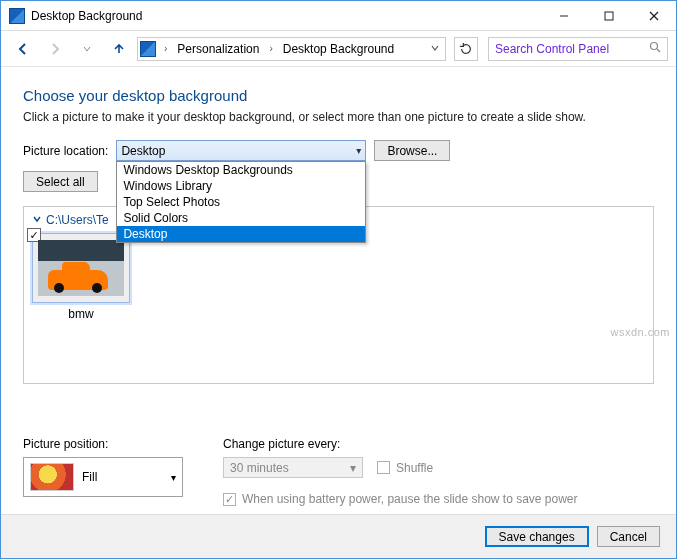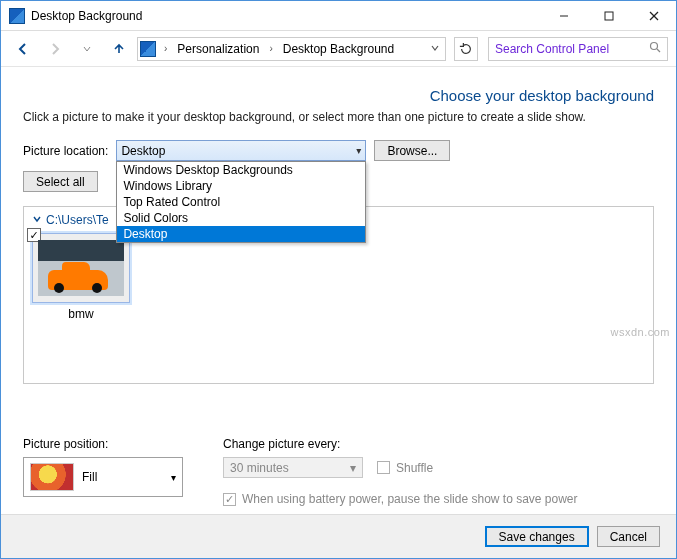--- a/index.html
+++ b/index.html
@@ -20,21 +20,21 @@
   .addressbar { flex:1; height:24px; border:1px solid #ccc; display:flex; align-items:center; padding:0 2px; gap:4px; }
   .addressbar .app-icon-sm { width:16px; height:16px; background:linear-gradient(135deg,#1560bd 50%,#3a8dde 50%); border:1px solid #0a4b8f; margin-right:2px;}
   .crumb { color:#000; padding:2px 4px; }
   .chev { color:#555; font-size:10px; padding:0 2px;}
   .addr-drop { margin-left:auto; width:16px; text-align:center; color:#555;}
   .refresh-btn { width:24px; height:24px; border:1px solid #ccc; display:flex; align-items:center; justify-content:center; margin-left:4px; }
   .refresh-btn svg{width:14px;height:14px;}
   .searchbox { width:180px; height:24px; border:1px solid #ccc; margin-left:6px; padding:0 6px; display:flex; align-items:center; color:#6d28d9; position:relative;}
   .searchbox .mag { position:absolute; right:6px; }
   .content { flex:1; padding:12px 22px 8px 22px; display:flex; flex-direction:column; overflow:visible; position:relative;}
-  h1.heading { font-size:15px; font-weight:400; color:#0a4b8f; margin:8px 0 6px 0;text-align:right; }
+  h1.heading { font-size:15px; font-weight:400; color:#0a4b8f; margin:8px 0 6px 0; }
   p.sub { margin:0 0 16px 0; color:#222; }
   .row { display:flex; align-items:center; gap:8px; }
   .label { white-space:nowrap; }
   .combo-wrap { position:relative; width:250px; }
   .combo { width:250px; height:21px; border:1px solid #7a9fd4; background:linear-gradient(#e8f1fb,#d6e7fa); display:flex; align-items:center; padding:0 4px; justify-content:space-between; }
   .combo .arrow { font-size:10px; color:#333; }
   .dropdown { position:absolute; top:21px; left:0; width:250px; background:#fff; border:1px solid #888; z-index:50; box-shadow:2px 2px 3px rgba(0,0,0,0.2); }
   .dropdown .opt { padding:1px 6px; font-size:12px; }
   .dropdown .opt.selected { background:#0078d7; color:#fff; }
   .btn { height:21px; padding:0 12px; background:#e9e9e9; border:1px solid #a0a0a0; font-size:12px; display:inline-flex; align-items:center; }
@@ -150,21 +150,21 @@
     <div class="row">
       <span class="label">Picture location:</span>
       <div class="combo-wrap">
         <div class="combo">
           <span>Desktop</span>
           <span class="arrow">▾</span>
         </div>
         <div class="dropdown">
           <div class="opt">Windows Desktop Backgrounds</div>
           <div class="opt">Windows Library</div>
-          <div class="opt">Top Rated Control</div>
+          <div class="opt">Top Select Photos</div>
           <div class="opt">Solid Colors</div>
           <div class="opt selected">Desktop</div>
         </div>
       </div>
       <button class="btn">Browse...</button>
     </div>
 
     <div class="row secondary-row">
       <button class="btn">Select all</button>
       <button class="btn" style="visibility:hidden">Clear all</button>

